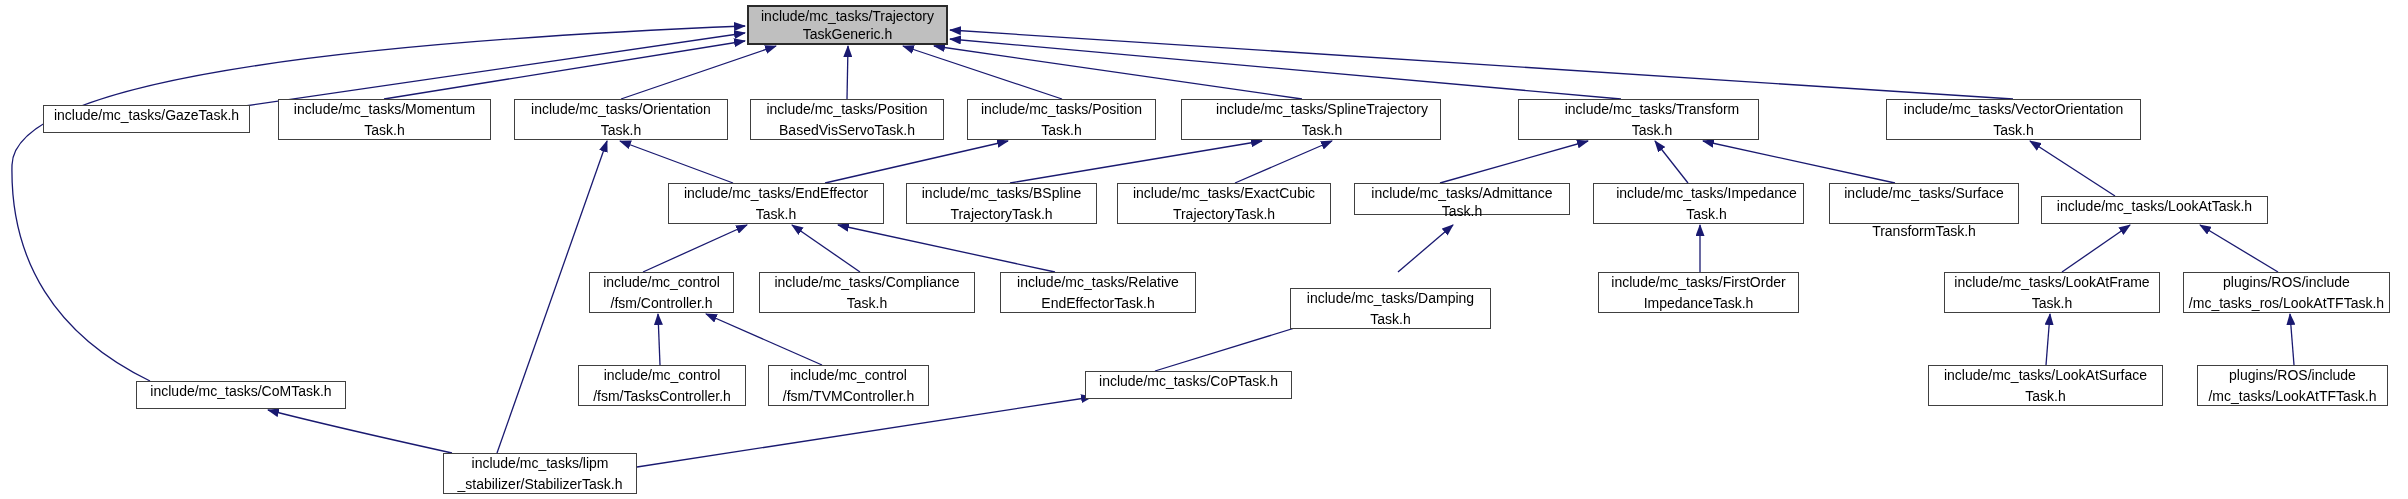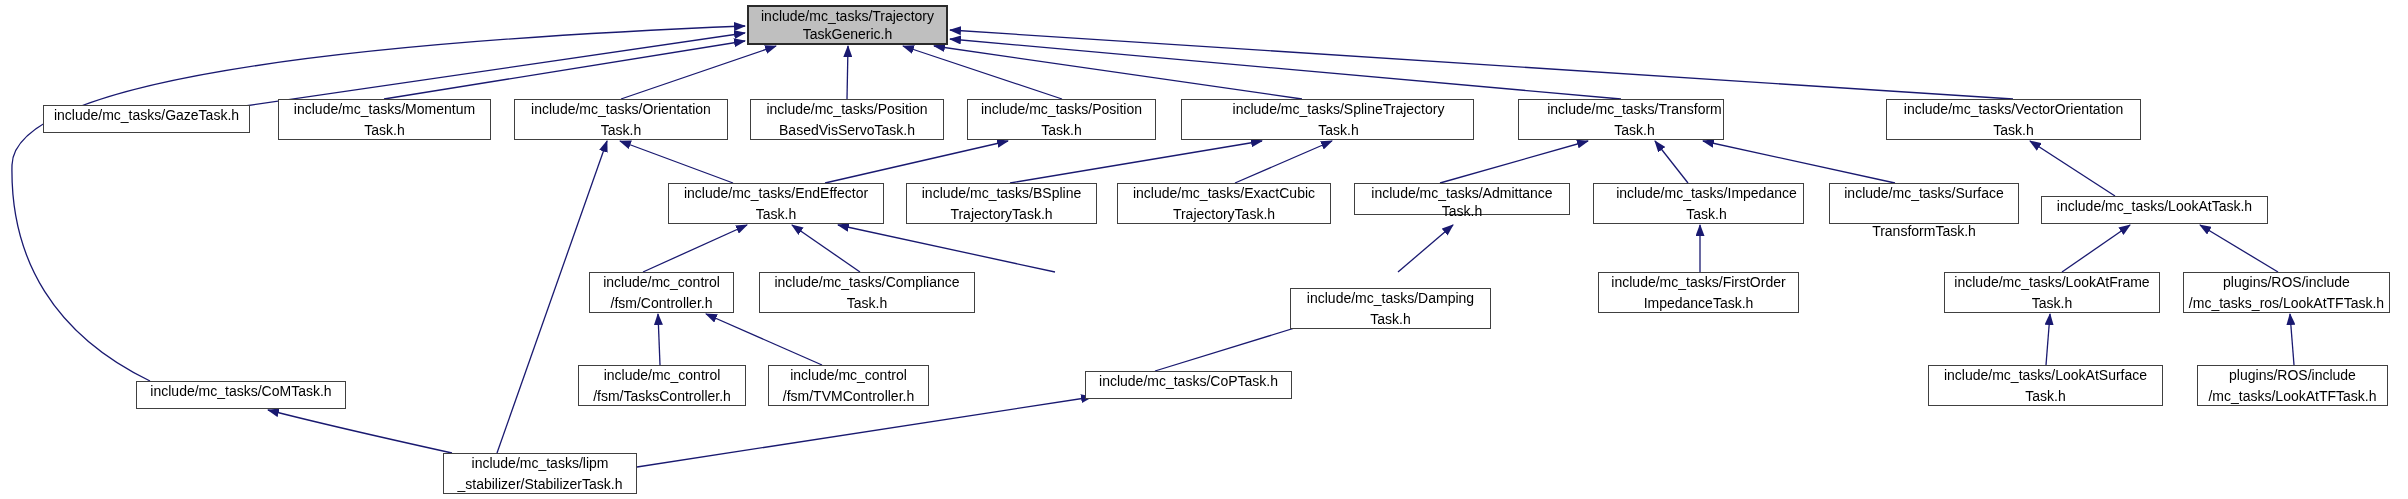--- a/index.html
+++ b/index.html
@@ -88,25 +88,25 @@
       <div class="line">Task.h</div>
     </div>
     <div class="node" style="left: 750px; top: 99px; width: 194px; height: 41px;">
       <div class="line">include/mc_tasks/Position</div>
       <div class="line">BasedVisServoTask.h</div>
     </div>
     <div class="node" style="left: 967px; top: 99px; width: 189px; height: 41px;">
       <div class="line">include/mc_tasks/Position</div>
       <div class="line">Task.h</div>
     </div>
-    <div class="node" style="left: 1181px; top: 99px; width: 293px; height: 41px; padding-left: 22px;">
+    <div class="node" style="left: 1181px; top: 99px; width: 260px; height: 41px; padding-left: 22px;">
       <div class="line">include/mc_tasks/SplineTrajectory</div>
       <div class="line">Task.h</div>
     </div>
-    <div class="node" style="left: 1518px; top: 99px; width: 206px; height: 41px; padding-left: 27px;">
+    <div class="node" style="left: 1518px; top: 99px; width: 241px; height: 41px; padding-left: 27px;">
       <div class="line">include/mc_tasks/Transform</div>
       <div class="line">Task.h</div>
     </div>
     <div class="node" style="left: 1886px; top: 99px; width: 255px; height: 41px;">
       <div class="line">include/mc_tasks/VectorOrientation</div>
       <div class="line">Task.h</div>
     </div>
     <div class="node" style="left: 668px; top: 183px; width: 216px; height: 41px;">
       <div class="line">include/mc_tasks/EndEffector</div>
       <div class="line">Task.h</div>
@@ -134,20 +134,24 @@
     <div class="node" style="left: 2041px; top: 196px; width: 227px; height: 28px;">
       <div class="line">include/mc_tasks/LookAtTask.h</div>
     </div>
     <div class="node" style="left: 589px; top: 272px; width: 145px; height: 41px;">
       <div class="line">include/mc_control</div>
       <div class="line">/fsm/Controller.h</div>
     </div>
     <div class="node" style="left: 759px; top: 272px; width: 216px; height: 41px;">
       <div class="line">include/mc_tasks/Compliance</div>
       <div class="line">Task.h</div>
+    </div>
+    <div class="node" style="left: 1000px; top: 272px; width: 196px; height: 41px;">
+      <div class="line">include/mc_tasks/Relative</div>
+      <div class="line">EndEffectorTask.h</div>
     </div>
     <div class="node" style="left: 1290px; top: 288px; width: 201px; height: 41px;">
       <div class="line">include/mc_tasks/Damping</div>
       <div class="line">Task.h</div>
     </div>
     <div class="node" style="left: 1598px; top: 272px; width: 201px; height: 41px;">
       <div class="line">include/mc_tasks/FirstOrder</div>
       <div class="line">ImpedanceTask.h</div>
     </div>
     <div class="node" style="left: 1944px; top: 272px; width: 216px; height: 41px;">

